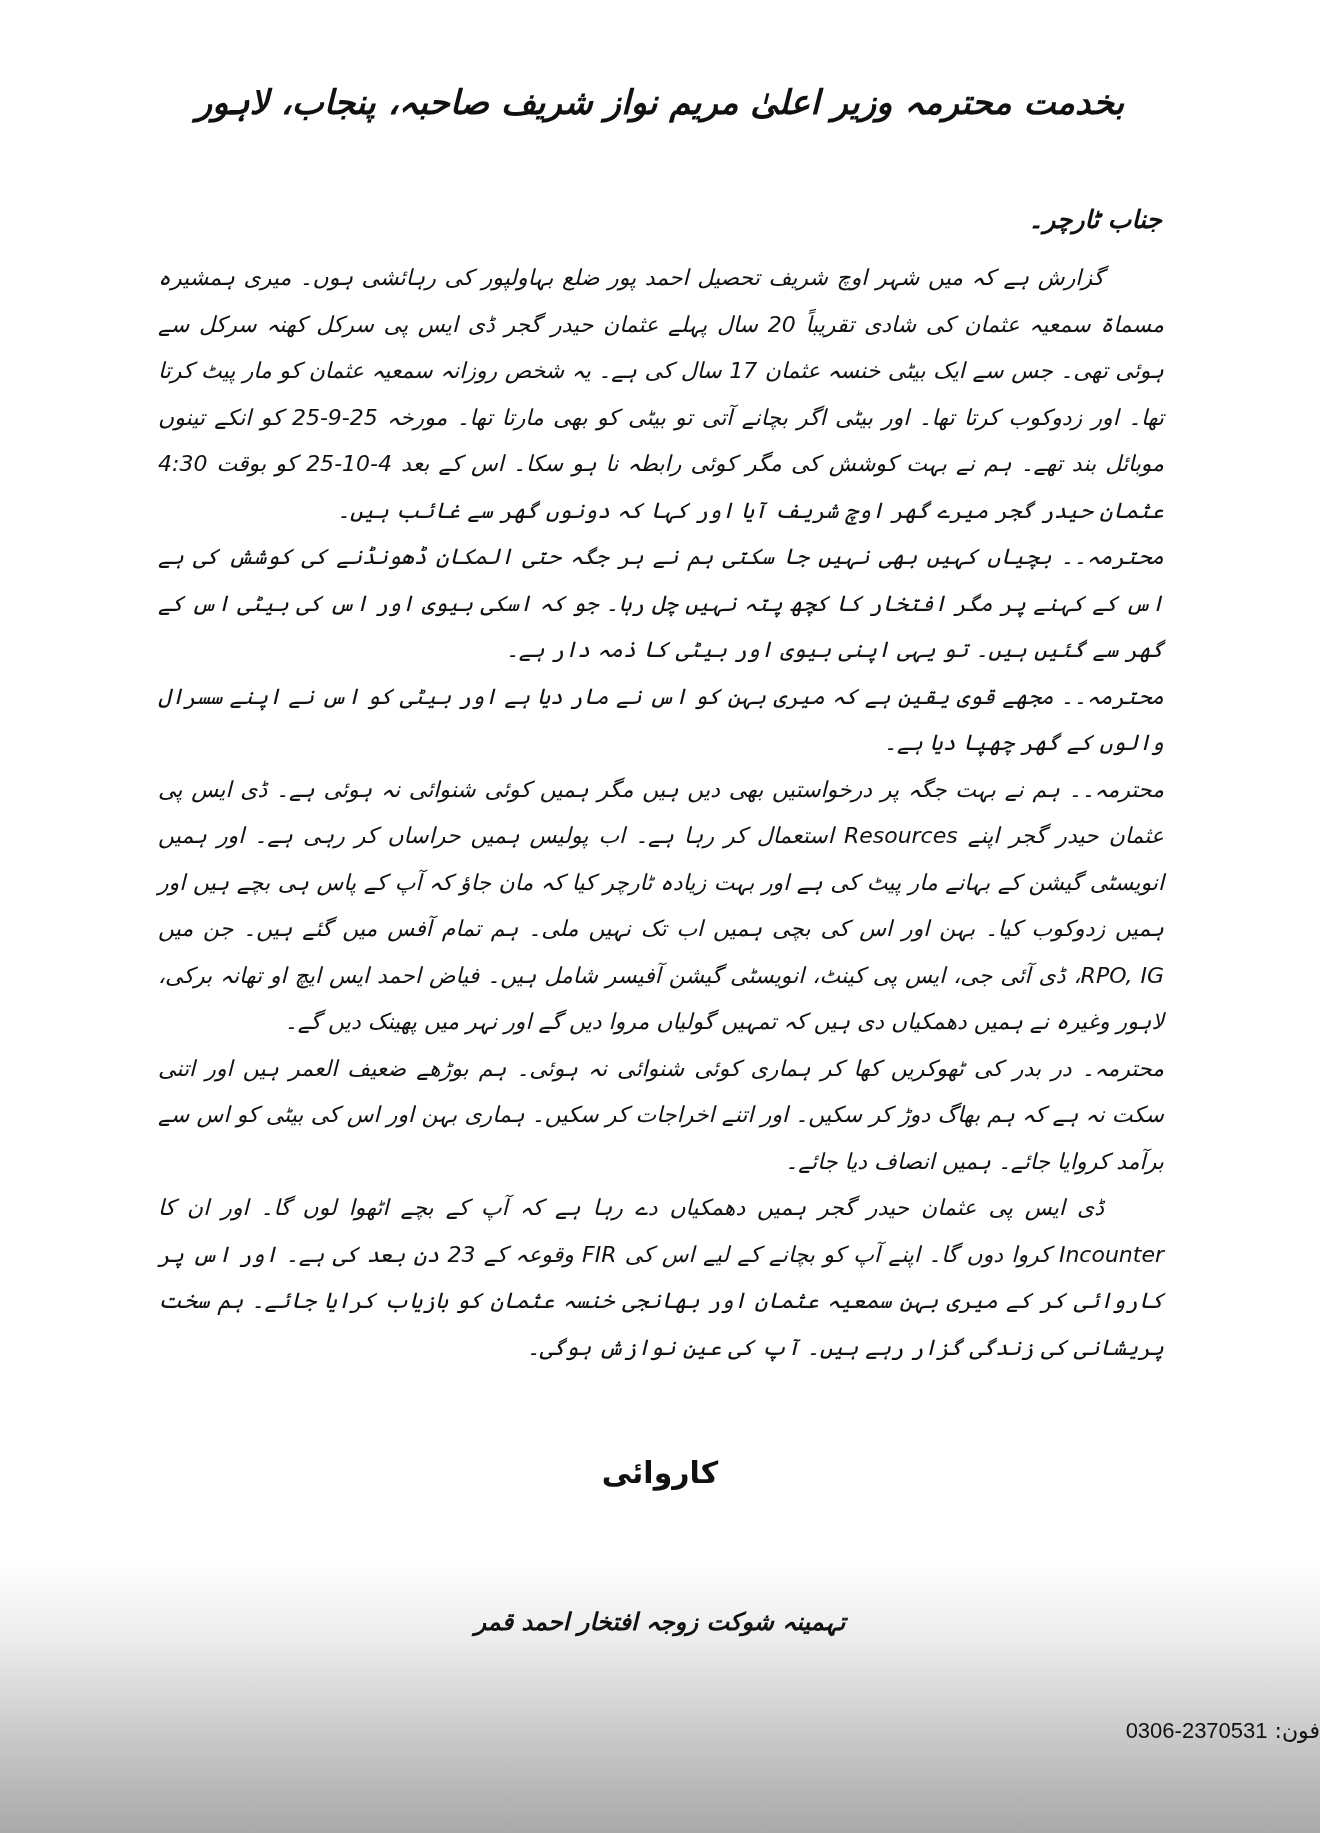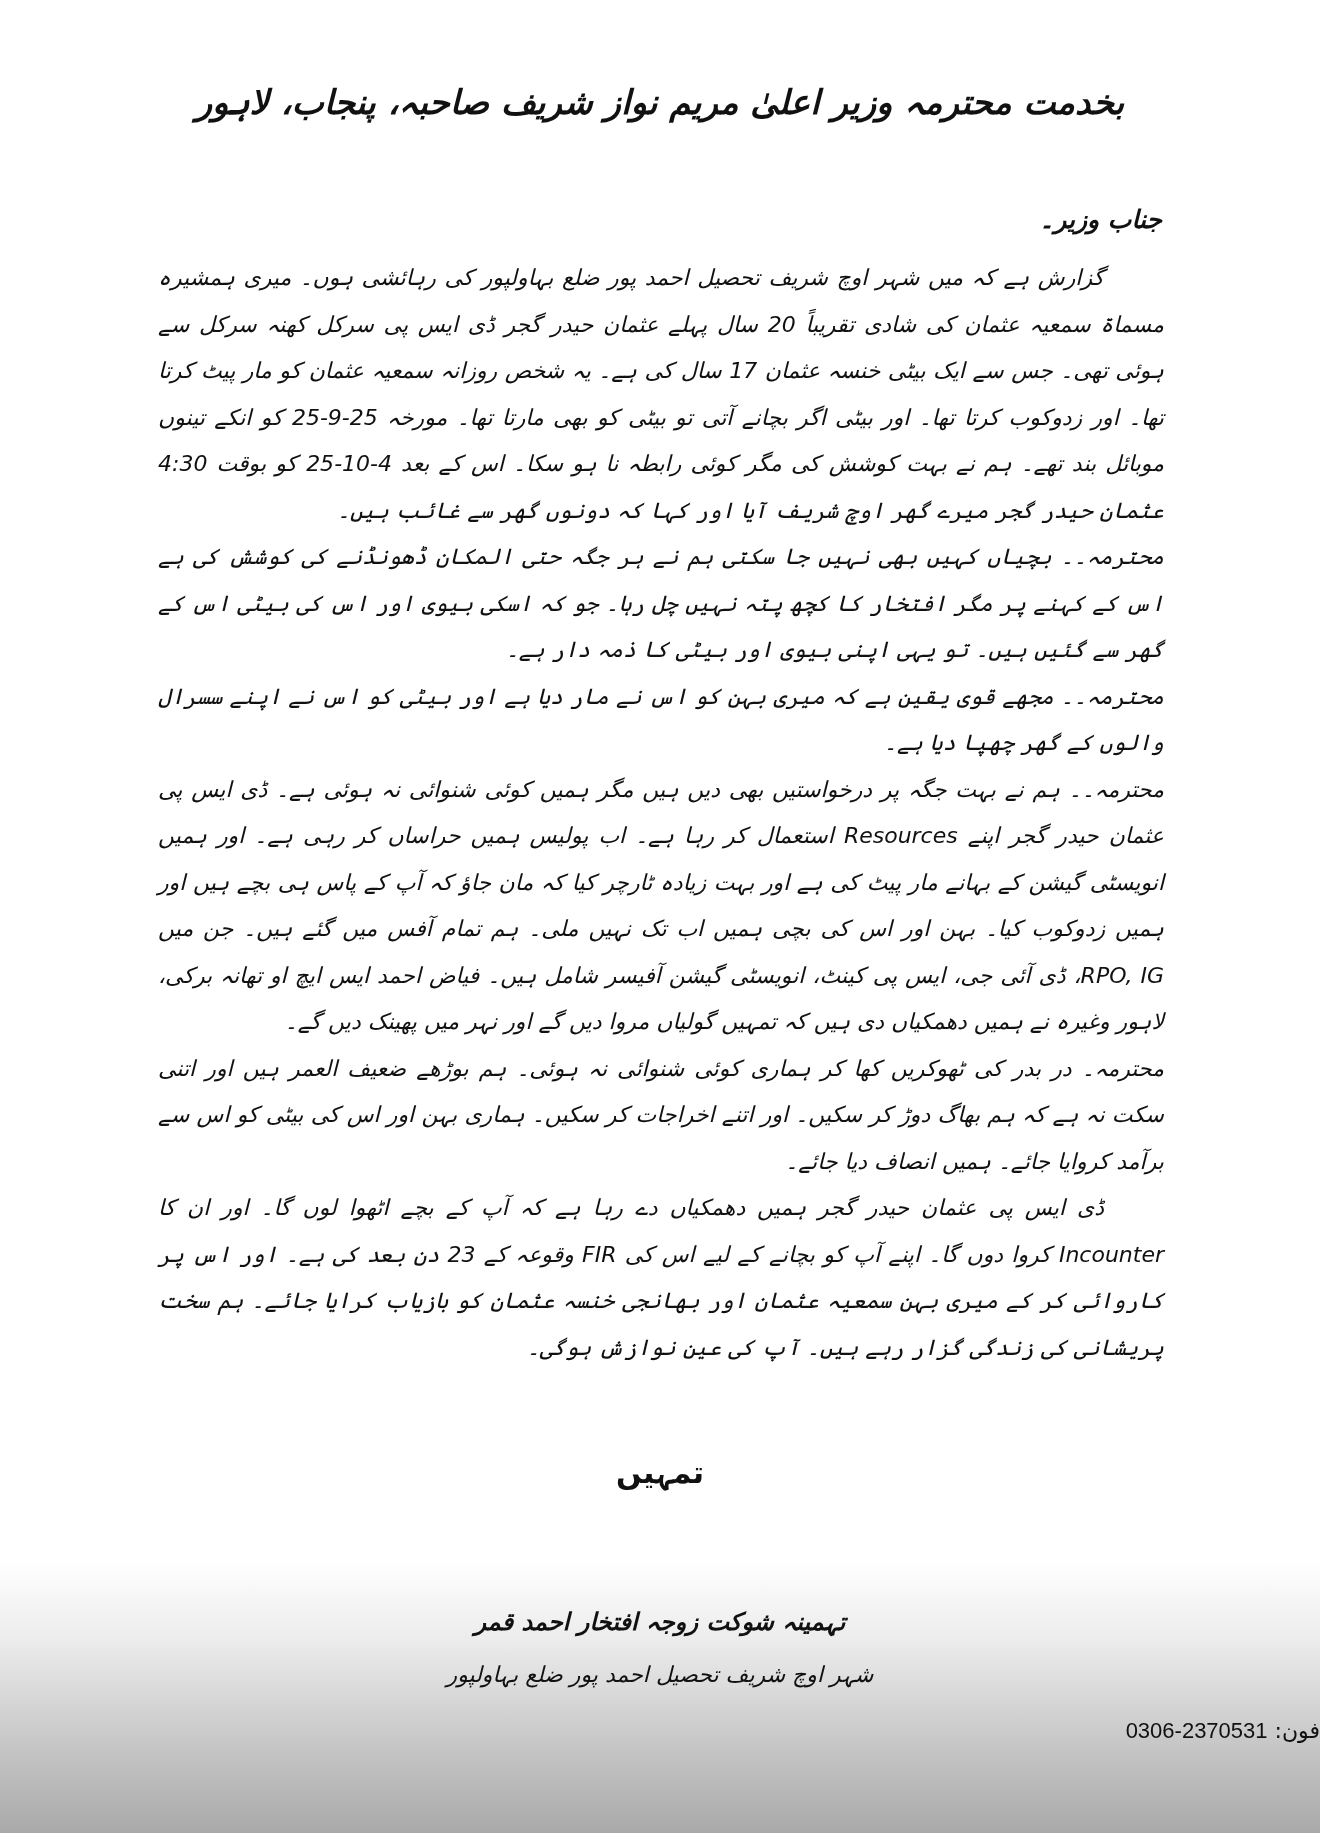--- a/index.html
+++ b/index.html
@@ -41,32 +41,31 @@
     position: absolute; top: 1718px; left: 0; width: 1320px; text-align: right;
     direction: rtl; font-size: 22px;
   }
   .sig-phone .num { font-family: "Liberation Sans", sans-serif; direction: ltr; unicode-bidi: embed; }
 </style>
 </head>
 <body>
 
 <div class="page">
   <div class="title">بخدمت محترمہ وزیر اعلیٰ مریم نواز شریف صاحبہ، پنجاب، لاہور</div>
-  <div class="salutation">جناب وزیر۔</div>
+  <div class="salutation">جناب ٹارچر۔</div>
 
   <div class="body">
     <p class="indent">گزارش ہے کہ میں شہر اوچ شریف تحصیل احمد پور ضلع بہاولپور کی رہائشی ہوں۔ میری ہمشیرہ مسماۃ سمعیہ عثمان کی شادی تقریباً 20 سال پہلے عثمان حیدر گجر ڈی ایس پی سرکل کھنہ سرکل سے ہوئی تھی۔ جس سے ایک بیٹی خنسہ عثمان 17 سال کی ہے۔ یہ شخص روزانہ سمعیہ عثمان کو مار پیٹ کرتا تھا۔ اور زدوکوب کرتا تھا۔ اور بیٹی اگر بچانے آتی تو بیٹی کو بھی مارتا تھا۔ مورخہ 25-9-25 کو انکے تینوں موبائل بند تھے۔ ہم نے بہت کوشش کی مگر کوئی رابطہ نا ہو سکا۔ اس کے بعد 4-10-25 کو بوقت 4:30 عثمان حیدر گجر میرے گھر اوچ شریف آیا اور کہا کہ دونوں گھر سے غائب ہیں۔</p>
     <p>محترمہ۔۔ بچیاں کہیں بھی نہیں جا سکتی ہم نے ہر جگہ حتی المکان ڈھونڈنے کی کوشش کی ہے اس کے کہنے پر مگر افتخار کا کچھ پتہ نہیں چل رہا۔ جو کہ اسکی بیوی اور اس کی بیٹی اس کے گھر سے گئیں ہیں۔ تو یہی اپنی بیوی اور بیٹی کا ذمہ دار ہے۔</p>
     <p>محترمہ۔۔ مجھے قوی یقین ہے کہ میری بہن کو اس نے مار دیا ہے اور بیٹی کو اس نے اپنے سسرال والوں کے گھر چھپا دیا ہے۔</p>
     <p>محترمہ۔۔ ہم نے بہت جگہ پر درخواستیں بھی دیں ہیں مگر ہمیں کوئی شنوائی نہ ہوئی ہے۔ ڈی ایس پی عثمان حیدر گجر اپنے Resources استعمال کر رہا ہے۔ اب پولیس ہمیں حراساں کر رہی ہے۔ اور ہمیں انویسٹی گیشن کے بہانے مار پیٹ کی ہے اور بہت زیادہ ٹارچر کیا کہ مان جاؤ کہ آپ کے پاس ہی بچے ہیں اور ہمیں زدوکوب کیا۔ بہن اور اس کی بچی ہمیں اب تک نہیں ملی۔ ہم تمام آفس میں گئے ہیں۔ جن میں RPO, IG، ڈی آئی جی، ایس پی کینٹ، انویسٹی گیشن آفیسر شامل ہیں۔ فیاض احمد ایس ایچ او تھانہ برکی، لاہور وغیرہ نے ہمیں دھمکیاں دی ہیں کہ تمہیں گولیاں مروا دیں گے اور نہر میں پھینک دیں گے۔</p>
     <p>محترمہ۔ در بدر کی ٹھوکریں کھا کر ہماری کوئی شنوائی نہ ہوئی۔ ہم بوڑھے ضعیف العمر ہیں اور اتنی سکت نہ ہے کہ ہم بھاگ دوڑ کر سکیں۔ اور اتنے اخراجات کر سکیں۔ ہماری بہن اور اس کی بیٹی کو اس سے برآمد کروایا جائے۔ ہمیں انصاف دیا جائے۔</p>
     <p class="indent">ڈی ایس پی عثمان حیدر گجر ہمیں دھمکیاں دے رہا ہے کہ آپ کے بچے اٹھوا لوں گا۔ اور ان کا Incounter کروا دوں گا۔ اپنے آپ کو بچانے کے لیے اس کی FIR وقوعہ کے 23 دن بعد کی ہے۔ اور اس پر کاروائی کر کے میری بہن سمعیہ عثمان اور بھانجی خنسہ عثمان کو بازیاب کرایا جائے۔ ہم سخت پریشانی کی زندگی گزار رہے ہیں۔ آپ کی عین نوازش ہوگی۔</p>
   </div>
 
-  <div class="closing">تمہیں</div>
+  <div class="closing">کاروائی</div>
 
   <div class="sig-name">تہمینہ شوکت زوجہ افتخار احمد قمر</div>
-  <div class="sig-address">شہر اوچ شریف تحصیل احمد پور ضلع بہاولپور</div>
   <div class="sig-phone">
     <span>فون:</span>
     <span class="num">0306-2370531</span>
   </div>
 </div>
 
 </body></html>

